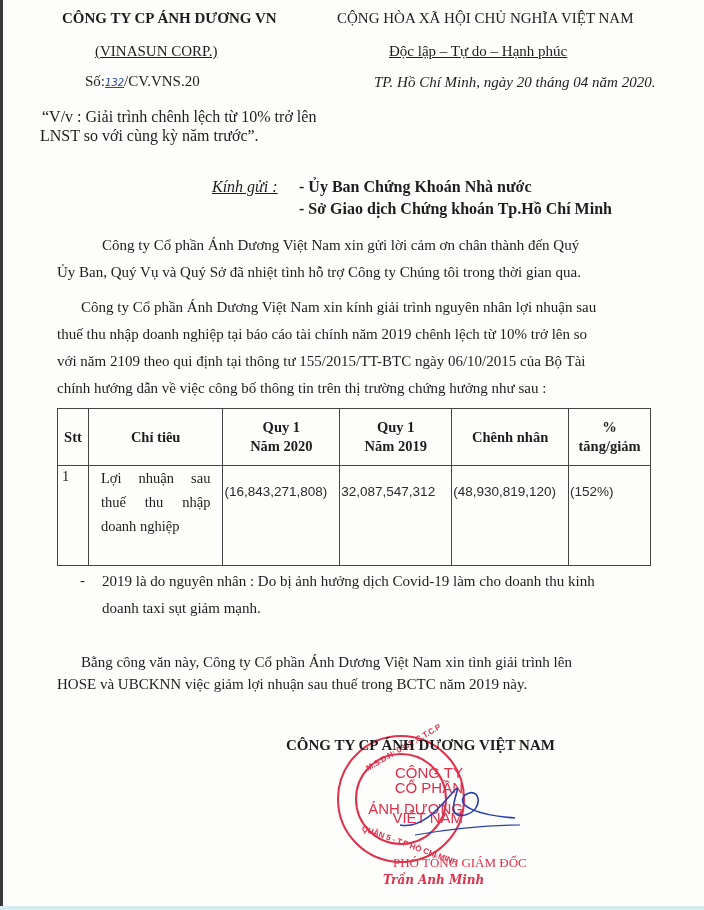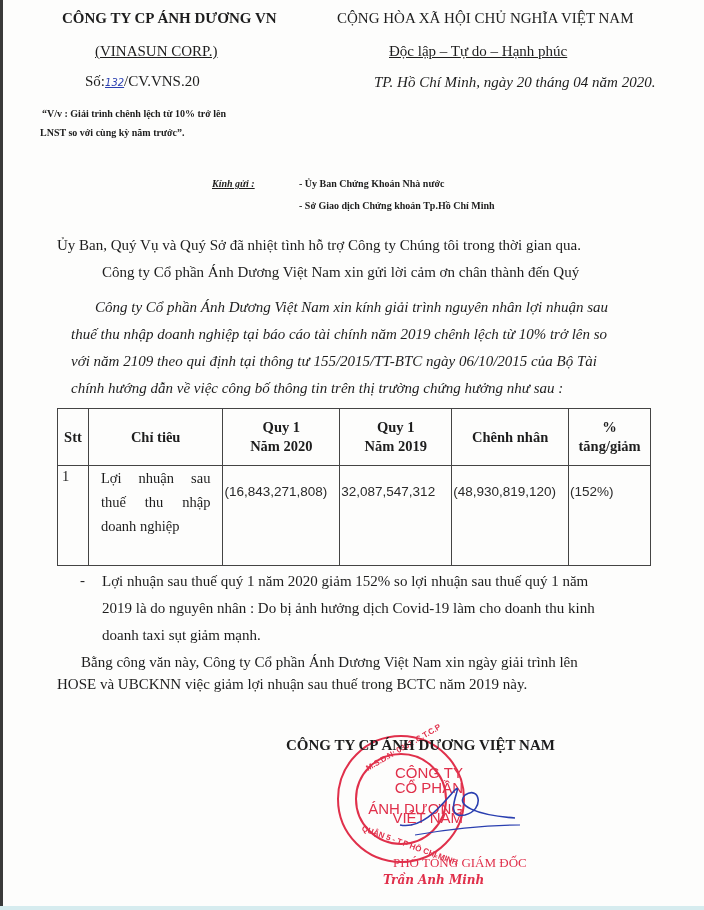--- a/index.html
+++ b/index.html
@@ -9,21 +9,21 @@
     font-family:"Liberation Serif", "DejaVu Serif", serif;
     color:#1d1d1d;
   }
   .left-edge { position:absolute; left:0; top:0; width:3px; height:906px; background:#3a3a3a; }
   .bottom-edge { position:absolute; left:0; top:906px; width:704px; height:4px; background:#d6ecef; }
   .abs { position:absolute; white-space:nowrap; }
   .b { font-weight:bold; }
   .u { text-decoration:underline; }
   .i { font-style:italic; }
   .fs15 { font-size:15px; }
-  .fs14 { font-size:10px;font-weight:bold; }
+  .fs14 { font-size:16px; }
   .para { position:absolute; font-size:15px; line-height:27px; text-align:justify; }
   .para .line { display:block; white-space:nowrap; }
   .sohieu { color:#2a3fb0; font-style:italic; font-family:"DejaVu Sans", sans-serif; font-size:10px; text-decoration:underline; }
 
   table.data {
     position:absolute; left:57px; top:408px; width:594px;
     border-collapse:collapse; font-size:14.5px;
   }
   table.data td, table.data th { border:1px solid #444; }
   table.data th { font-weight:bold; text-align:center; height:54px; line-height:19px; vertical-align:middle; }
@@ -62,25 +62,25 @@
 
 <div class="abs fs15" style="left:337px;top:10px;text-align:right;">CỘNG HÒA XÃ HỘI CHỦ NGHĨA VIỆT NAM</div>
 <div class="abs fs15 u" style="left:389px;top:43px;">Độc lập – Tự do – Hạnh phúc</div>
 <div class="abs fs15 i" style="left:330px;top:74px;margin-left:44px;">TP. Hồ Chí Minh, ngày  20 tháng 04  năm 2020.</div>
 
 <div class="abs fs14 i u" style="left:212px;top:178px;">Kính gửi :</div>
 <div class="abs fs14 b" style="left:299px;top:178px;">- Ủy Ban Chứng Khoán Nhà nước</div>
 <div class="abs fs14 b" style="left:299px;top:200px;">- Sở Giao dịch Chứng khoán Tp.Hồ Chí Minh</div>
 
 <div class="para" style="left:57px;top:232px;width:595px;">
+  <span class="line" style="padding-left:45px;">Công ty Cổ phần Ánh Dương Việt Nam xin gửi lời cảm ơn chân thành đến Quý</span>
   <span class="line">Ủy Ban, Quý Vụ và Quý Sở  đã nhiệt tình hỗ trợ Công ty Chúng tôi trong thời gian qua.</span>
-  <span class="line" style="padding-left:45px;">Công ty Cổ phần Ánh Dương Việt Nam xin gửi lời cảm ơn chân thành đến Quý</span>
 </div>
 
-<div class="para" style="left:71px;top:294px;width:595px;font-style:italic;">
+<div class="para" style="left:57px;top:294px;width:595px;">
   <span class="line" style="padding-left:24px;">Công ty Cổ phần Ánh Dương Việt Nam xin kính giải trình nguyên nhân lợi nhuận sau</span>
   <span class="line">thuế thu nhập doanh nghiệp tại báo cáo tài chính năm 2019 chênh lệch từ 10% trở lên so</span>
   <span class="line">với năm 2109 theo qui định tại thông tư 155/2015/TT-BTC ngày 06/10/2015 của Bộ Tài</span>
   <span class="line">chính hướng dẫn về việc công bố thông tin trên thị trường chứng hưởng như sau :</span>
 </div>
 
 <table class="data">
   <colgroup>
     <col style="width:31px">
       <col style="width:135px">
@@ -113,27 +113,26 @@
     <td class="num">(16,843,271,808)</td>
     <td class="num">32,087,547,312</td>
     <td class="num">(48,930,819,120)</td>
     <td class="num">(152%)</td>
   </tr>
 </tbody>
   </table>
 
 <div class="abs fs15" style="left:80px;top:572px;">-</div>
 <div class="para" style="left:102px;top:568px;width:550px;">
-  <span class="line">Lợi nhuận sau thuế quý 1 năm 2020 giảm 152% so lợi nhuận sau thuế quý 1 năm</span>
   <span class="line">2019 là do nguyên nhân : Do bị ảnh hưởng dịch Covid-19 làm cho doanh thu kinh</span>
   <span class="line">doanh taxi sụt giảm mạnh.</span>
 </div>
 
 <div class="para" style="left:57px;top:651px;width:595px;line-height:22px;">
-  <span class="line" style="padding-left:24px;">Bằng công văn này, Công ty Cổ phần Ánh Dương Việt Nam xin ngày giải trình lên</span>
+  <span class="line" style="padding-left:24px;">Bằng công văn này, Công ty Cổ phần Ánh Dương Việt Nam xin tình giải trình lên</span>
   <span class="line">HOSE và UBCKNN việc giảm lợi nhuận sau thuế trong BCTC năm 2019 này.</span>
 </div>
 
 <div class="stamp">
   <div class="ring" style="left:22px;top:6px;transform:rotate(-30deg);">M.S.D.N: 0301 .C.T.C.P</div>
   <div class="ring" style="left:20px;top:104px;transform:rotate(20deg);">QUẬN 5 - T.P HỒ CHÍ MINH</div>
   <div class="inner"></div>
   <div class="txt" style="top:29px;">CÔNG TY</div>
   <div class="txt" style="top:44px;">CỔ PHẦN</div>
   <div class="txt" style="top:65px;">ÁNH DƯƠNG</div>

